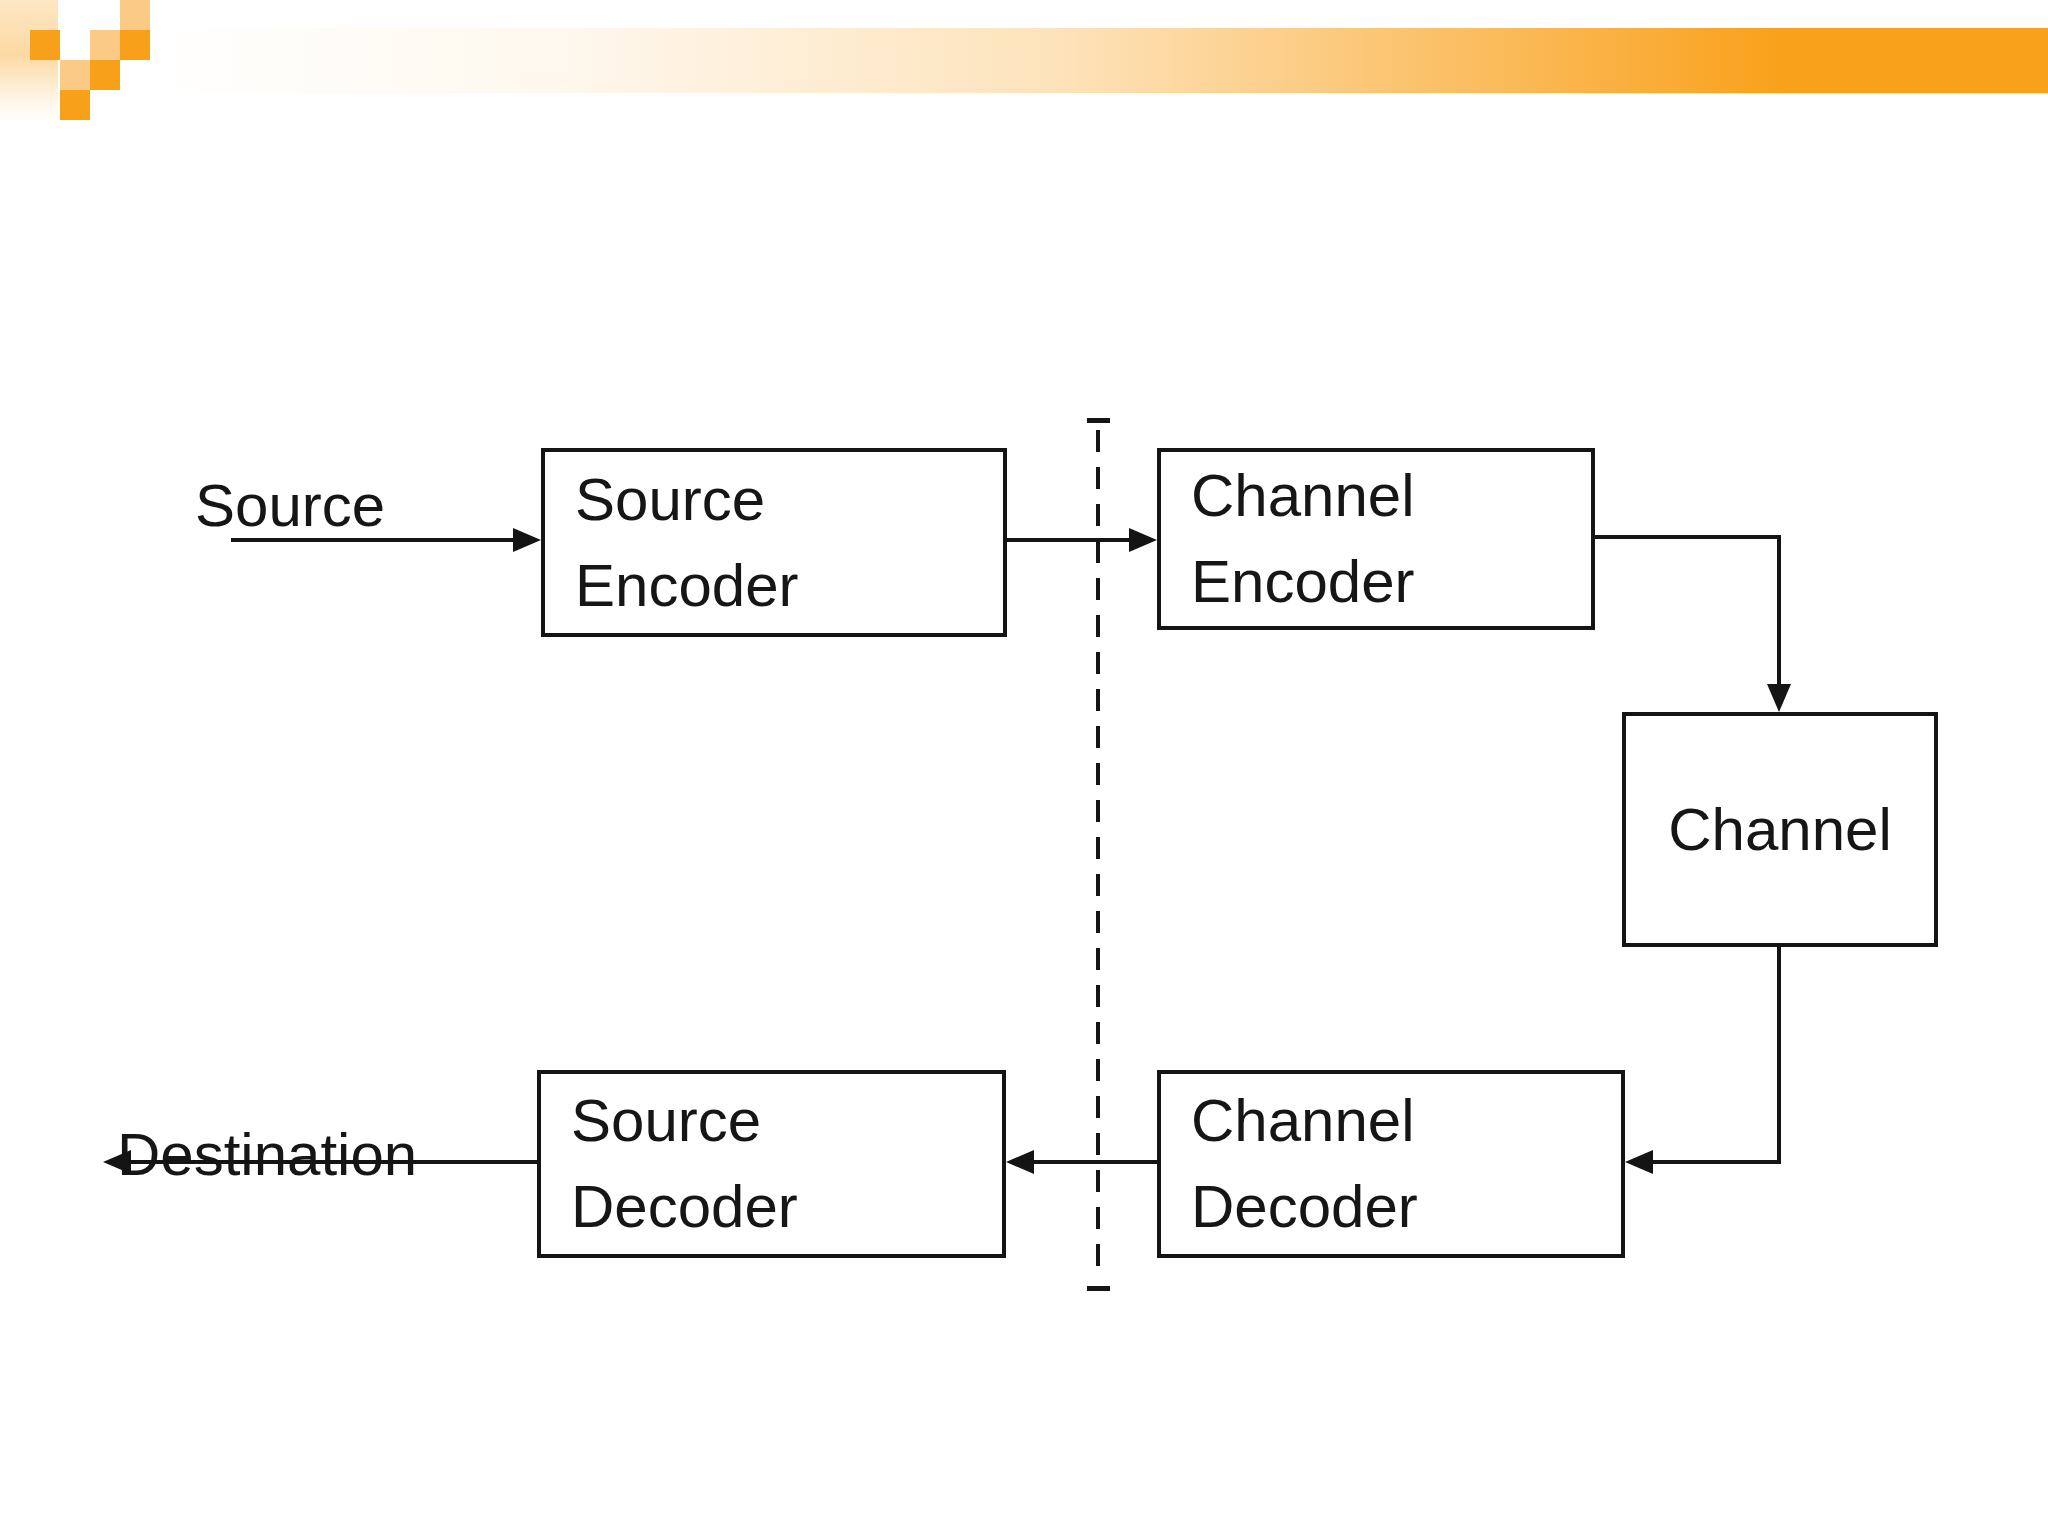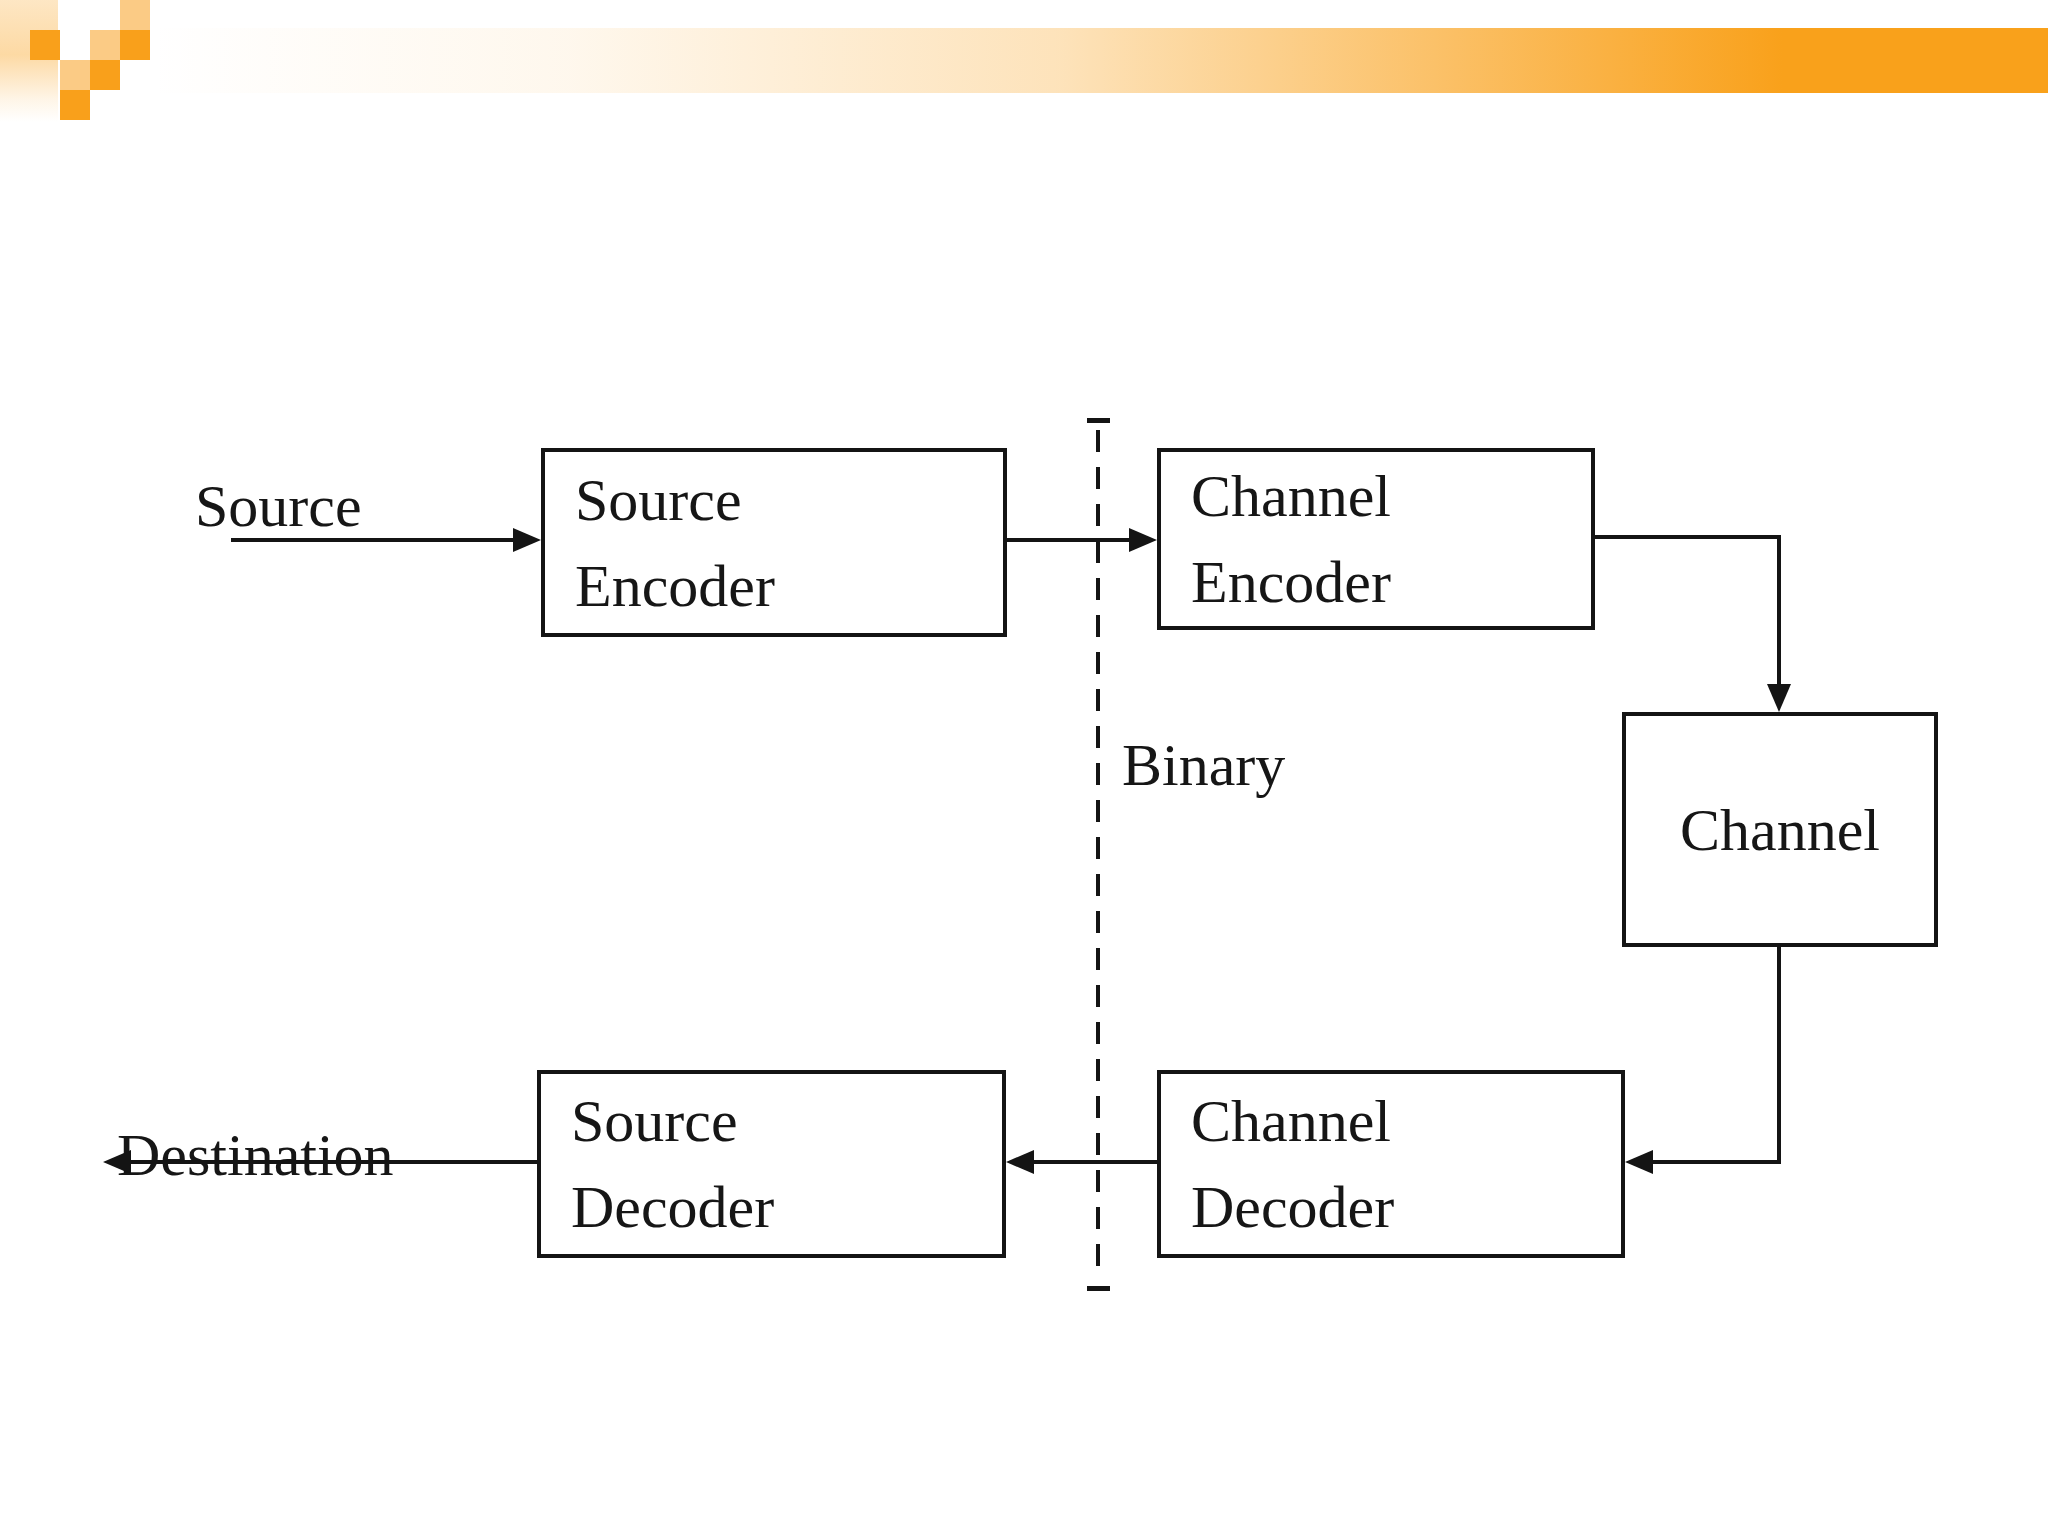--- a/index.html
+++ b/index.html
@@ -5,21 +5,21 @@
   :root{
     --line:#141414;
     --band:#F9A11B;
     --sq-solid:#F9A01B;
     --sq-light:#FBCB85;
     --text:#161616;
   }
   html,body{margin:0;padding:0;background:#fff;}
   .slide{
     position:relative;width:2048px;height:1536px;background:#ffffff;overflow:hidden;
-    font-family:Liberation Serif, serif;color:var(--text);
+    font-family:Liberation Sans, sans-serif;color:var(--text);
   }
   
   .band{
     position:absolute;left:150px;top:28px;width:1898px;height:65px;
     background:linear-gradient(to right,
       rgba(249,161,27,0) 0%,
       rgba(249,161,27,0.08) 22%,
       rgba(249,161,27,0.30) 48%,
       rgba(249,161,27,0.70) 70%,
       rgba(249,161,27,1) 86%,
@@ -70,21 +70,20 @@
     <div class="sq light" style="left:90px;top:30px"></div>
     <div class="sq solid" style="left:120px;top:30px"></div>
     <div class="sq light" style="left:60px;top:60px"></div>
     <div class="sq solid" style="left:90px;top:60px"></div>
     <div class="sq solid" style="left:60px;top:90px"></div>
   </div>
 
   <div class="lbl" style="left:195px;top:463px">Source</div>
   <div class="lbl" style="left:117px;top:1112px">Destination</div>
   <div class="lbl" style="left:1122px;top:722px">
-    <div>Binary</div>
   </div>
 
   <div class="box" style="left:541px;top:448px;width:466px;height:189px">
     <div>Source</div>
     <div>Encoder</div>
   </div>
 
   <div class="box" style="left:1157px;top:448px;width:438px;height:182px">
     <div>Channel</div>
     <div>Encoder</div>

